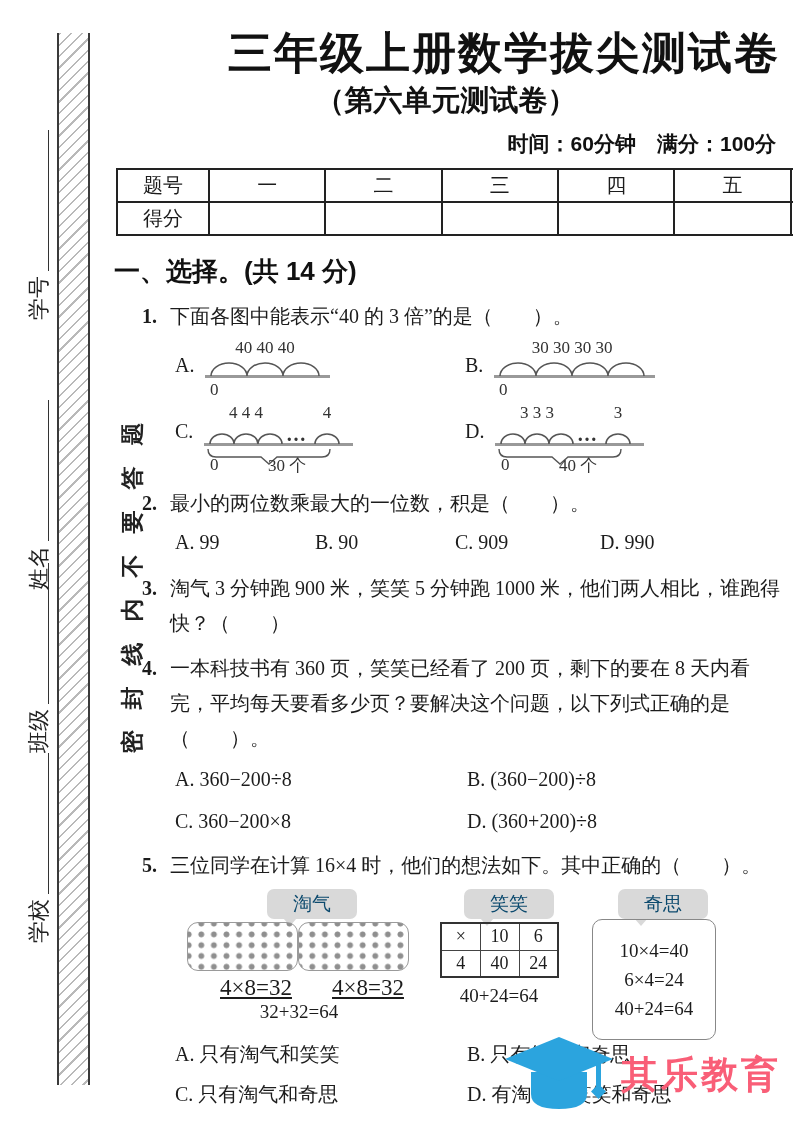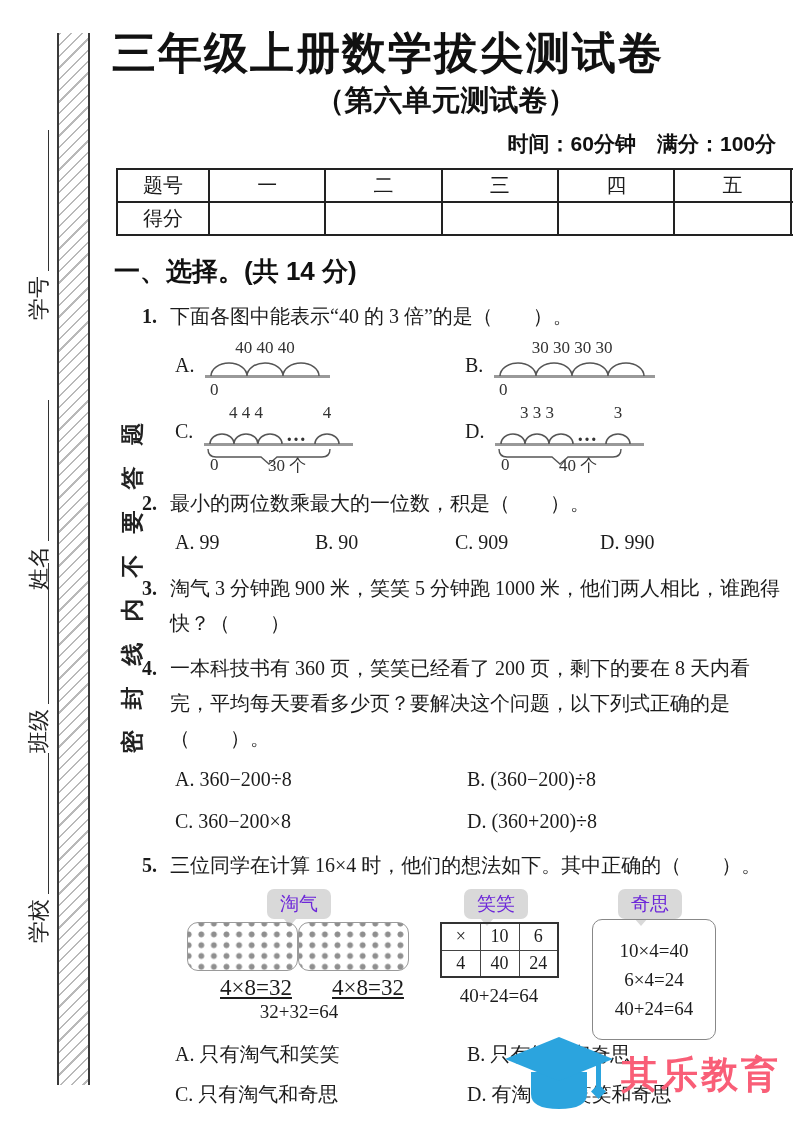--- a/index.html
+++ b/index.html
@@ -25,21 +25,21 @@
   }
   .student-field .fline { flex:1; border-bottom:1.6px solid #333; margin:0 0 5px 5px; }
   .f-xuehao { left:-55px; top:211px; }
   .f-xingming { left:-55px; top:481px; }
   .f-banji { left:-55px; top:644px; }
   .f-xuexiao { left:-55px; top:834px; }
 
   
   .main { position:absolute; left:112px; top:26px; width:668px; }
   .exam-title { font-family:"Liberation Sans","DejaVu Sans",sans-serif; font-weight:900;
-    font-size:44px; text-align:left; letter-spacing:2px; line-height:54px; color:#111; }
+    font-size:44px; text-align:right; letter-spacing:2px; line-height:54px; color:#111; }
   .exam-subtitle { font-family:"Liberation Sans","DejaVu Sans",sans-serif; font-weight:700;
     font-size:29px; text-align:center; line-height:40px; color:#111; }
   .exam-meta { font-family:"Liberation Sans","DejaVu Sans",sans-serif; font-weight:600;
     font-size:21px; text-align:right; margin-top:10px; padding-right:4px; color:#111; }
 
   table.score { border-collapse:collapse; width:792px; margin:10px 0 0 4px; table-layout:fixed; }
   table.score td { border:2px solid #222; height:33px; text-align:center;
     font-size:20px; color:#1c1c1c; }
   table.score td:first-child { width:92px; }
 
@@ -60,21 +60,21 @@
   .dlabel { font-size:20px; margin-top:16px; }
   .arc-svg text { font-size:17px; font-family:"Liberation Serif","DejaVu Serif",serif; fill:#333; }
   .arc-svg .arcs { fill:none; stroke:#555; stroke-width:1.6; }
   .arc-svg .base { stroke:#999; stroke-width:3; }
   .arc-svg .brace { fill:none; stroke:#555; stroke-width:1.4; }
   .arc-svg .dots3 { font-size:20px; font-weight:700; }
 
   
   .scene { position:relative; height:142px; margin-top:6px; }
   .tag { position:absolute; top:0; background:var(--tag-bg,#d9d9d9); border-radius:7px;
-    padding:2px 13px; font-size:19px; color:#6d28d9; }
+    padding:2px 26px; font-size:19px; color:#0c4a6e; }
   .tag::after { content:""; position:absolute; bottom:-7px; left:16px;
     border-left:7px solid transparent; border-right:7px solid transparent;
     border-top:8px solid var(--tag-bg,#d9d9d9); }
   .t-taoqi { left:155px; } .t-xiaoxiao { left:352px; } .t-qisi { left:506px; }
 
   .dots-wrap { position:absolute; left:75px; top:33px; display:flex; }
   .dots-panel { width:111px; height:49px; border:1.6px solid #9a9a9a; border-radius:11px;
     background-image:radial-gradient(circle,#8f8f8f 2.6px,transparent 3.3px);
     background-size:12.6px 10.8px; background-position:7px 6px; }
   .eq-row { position:absolute; left:88px; top:86px; width:224px; display:flex;

